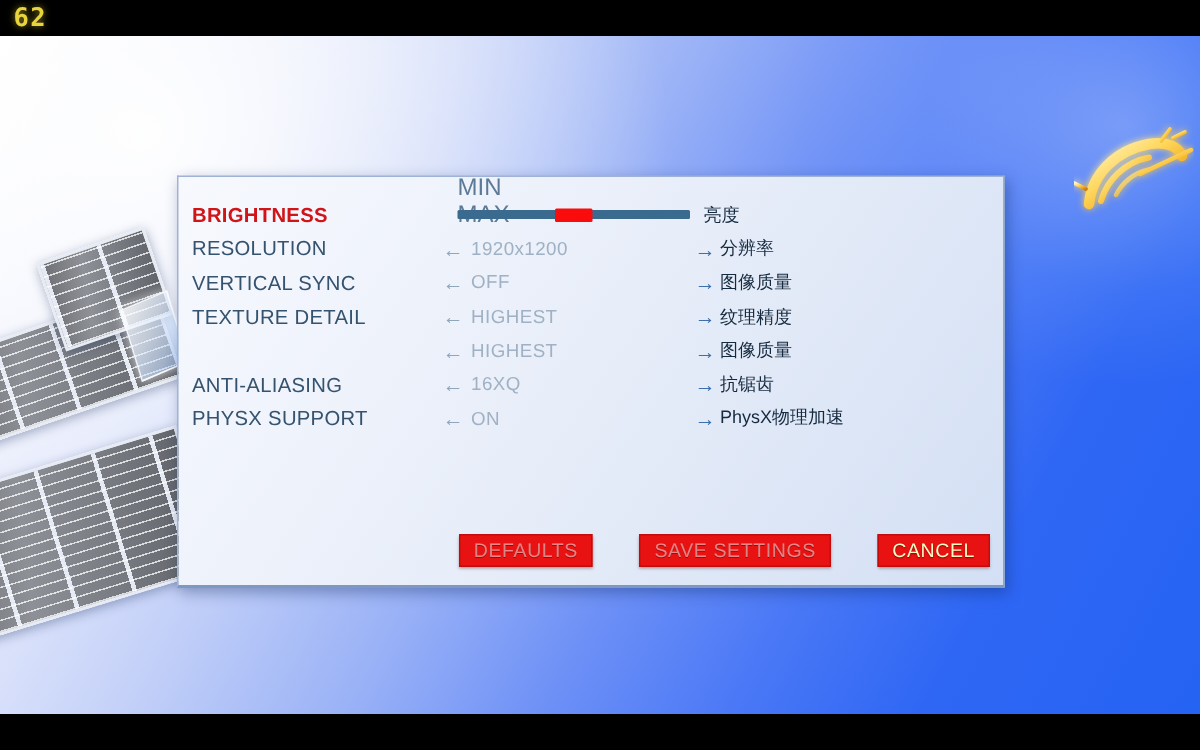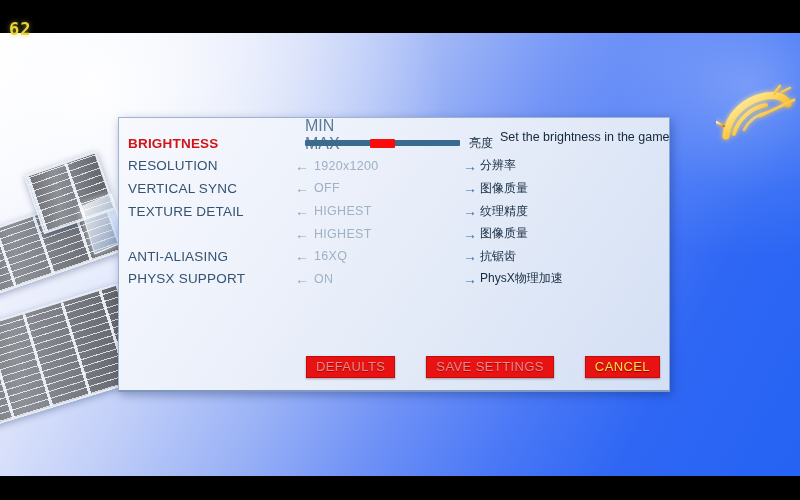--- a/index.html
+++ b/index.html
@@ -127,21 +127,21 @@
   }
   #emblem svg { display: block; }
 
   
   .letterbox {
     position: absolute;
     left: 0;
     width: 800px;
     background: #000;
   }
-  #letterbox-top { top: 17px; height: 16px; }
+  #letterbox-top { top: 0; height: 16px; }
   #letterbox-bottom { top: 476px; height: 24px; }
 
   #fps-counter {
     position: absolute;
     left: 9px;
     top: 2px;
     font-family: "DejaVu Sans Mono", monospace;
     font-size: 17px;
     font-weight: bold;
     letter-spacing: 1px;
@@ -323,21 +323,21 @@
     padding: 2px 9px 3px 9px;
     font-size: 13px;
     letter-spacing: 0.4px;
     color: rgba(255,235,235,0.55);
     text-shadow: 0 1px 0 rgba(120,0,0,0.6);
     cursor: pointer;
     box-shadow: 0 1px 2px rgba(60,0,0,0.35);
     margin-left: 24px;
   }
   .menu-button.highlighted {
-    color: #fde047;
+    color: #fef9c3;
     text-shadow: 0 1px 1px rgba(100,0,0,0.8);
   }
 </style>
 </head>
 <body>
 
 <div id="screen">
 
   <div id="game-bg">
     <div id="bg-haze"></div>
@@ -375,21 +375,20 @@
           <path d="M66,10 L74,6" stroke-width="2.5" stroke-linecap="round"></path>
           <path d="M8,44 L0,40" stroke-width="2.5" stroke-linecap="round"></path>
         </g>
       </svg>
     </div>
   </div>
 
 
   <div id="options-panel">
 
-    <div id="tooltip-text">Set the brightness in the game</div>
 
     <div id="options-list">
         <div class="option-row selected">
           <div class="opt-label">BRIGHTNESS</div>
           <div class="slider-minmax">
             <span>MIN</span>
             <span>MAX</span>
           </div>
           <div class="slider-zone">
             <div class="slider-track active">

